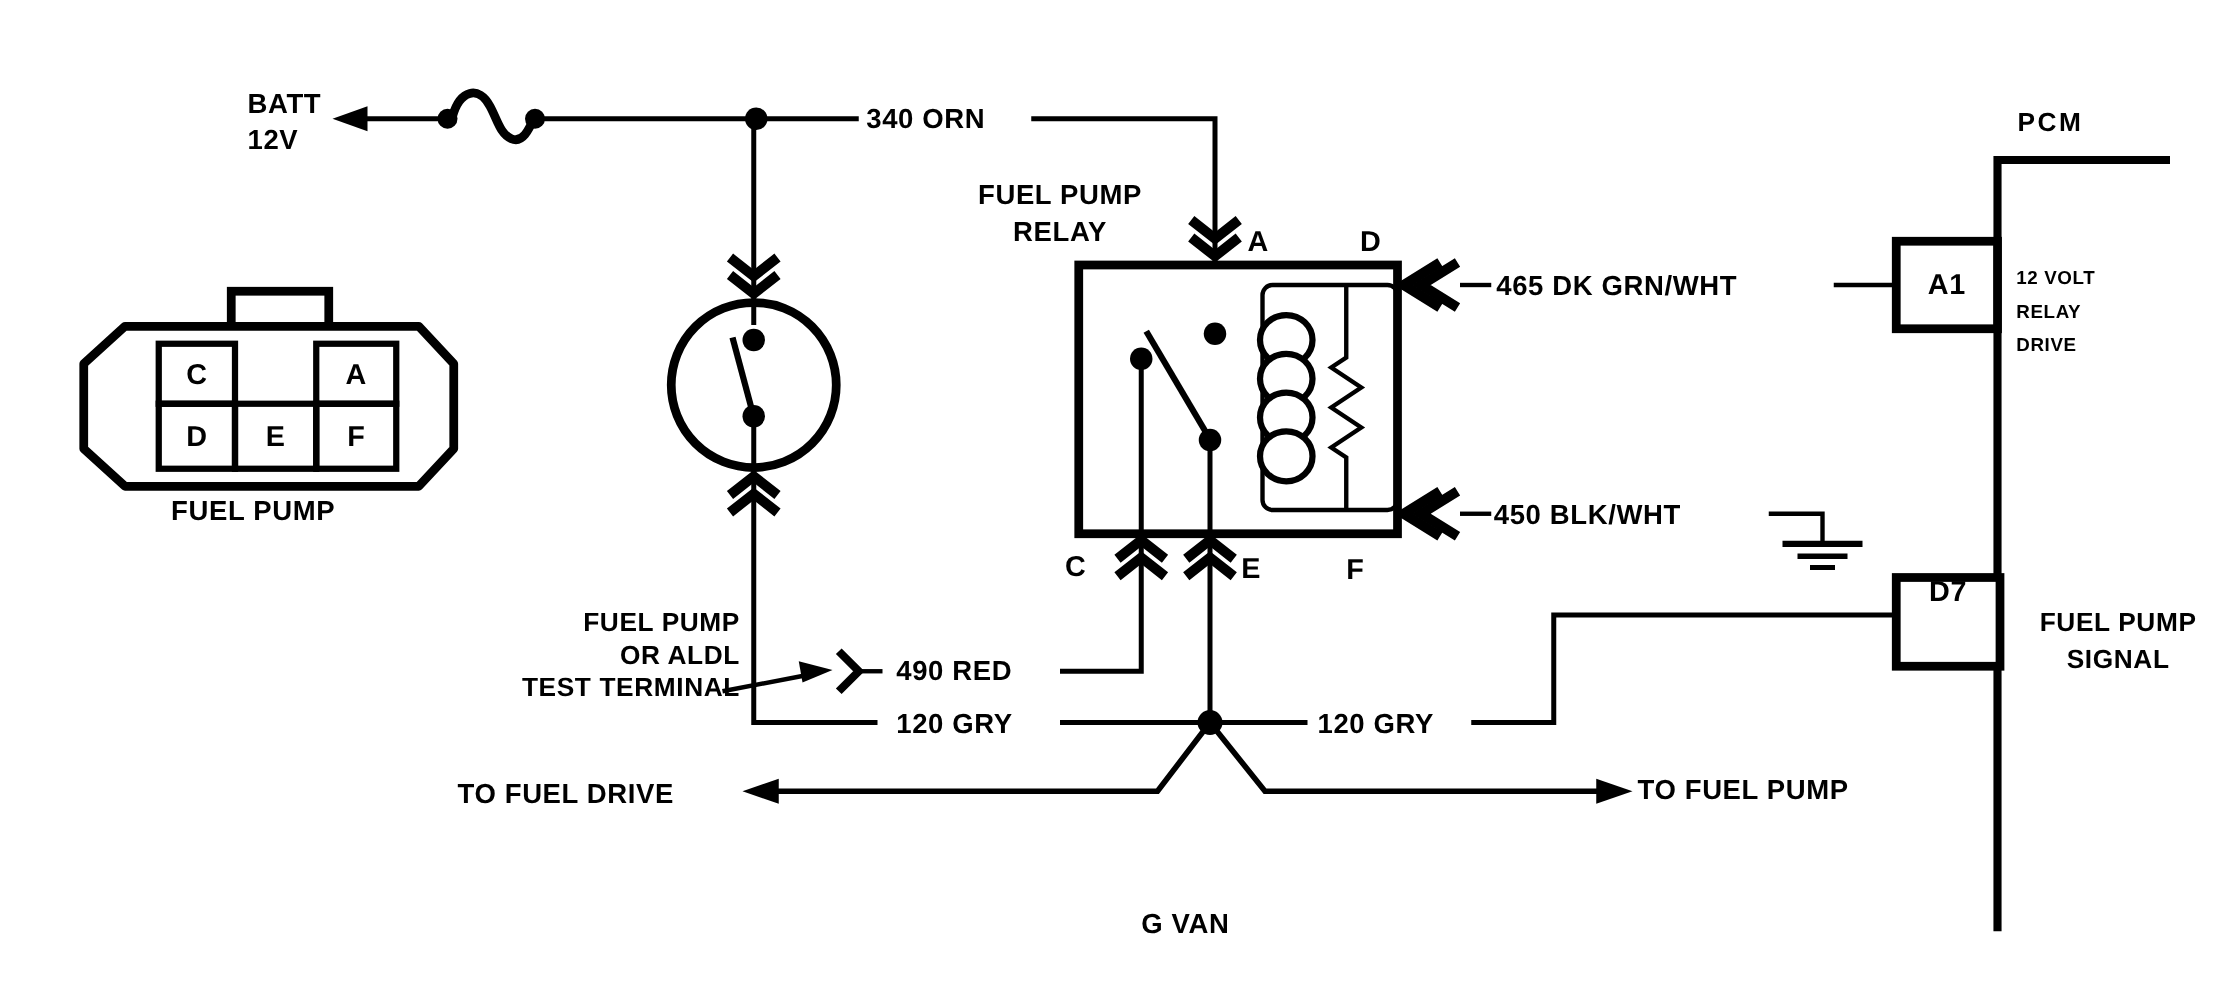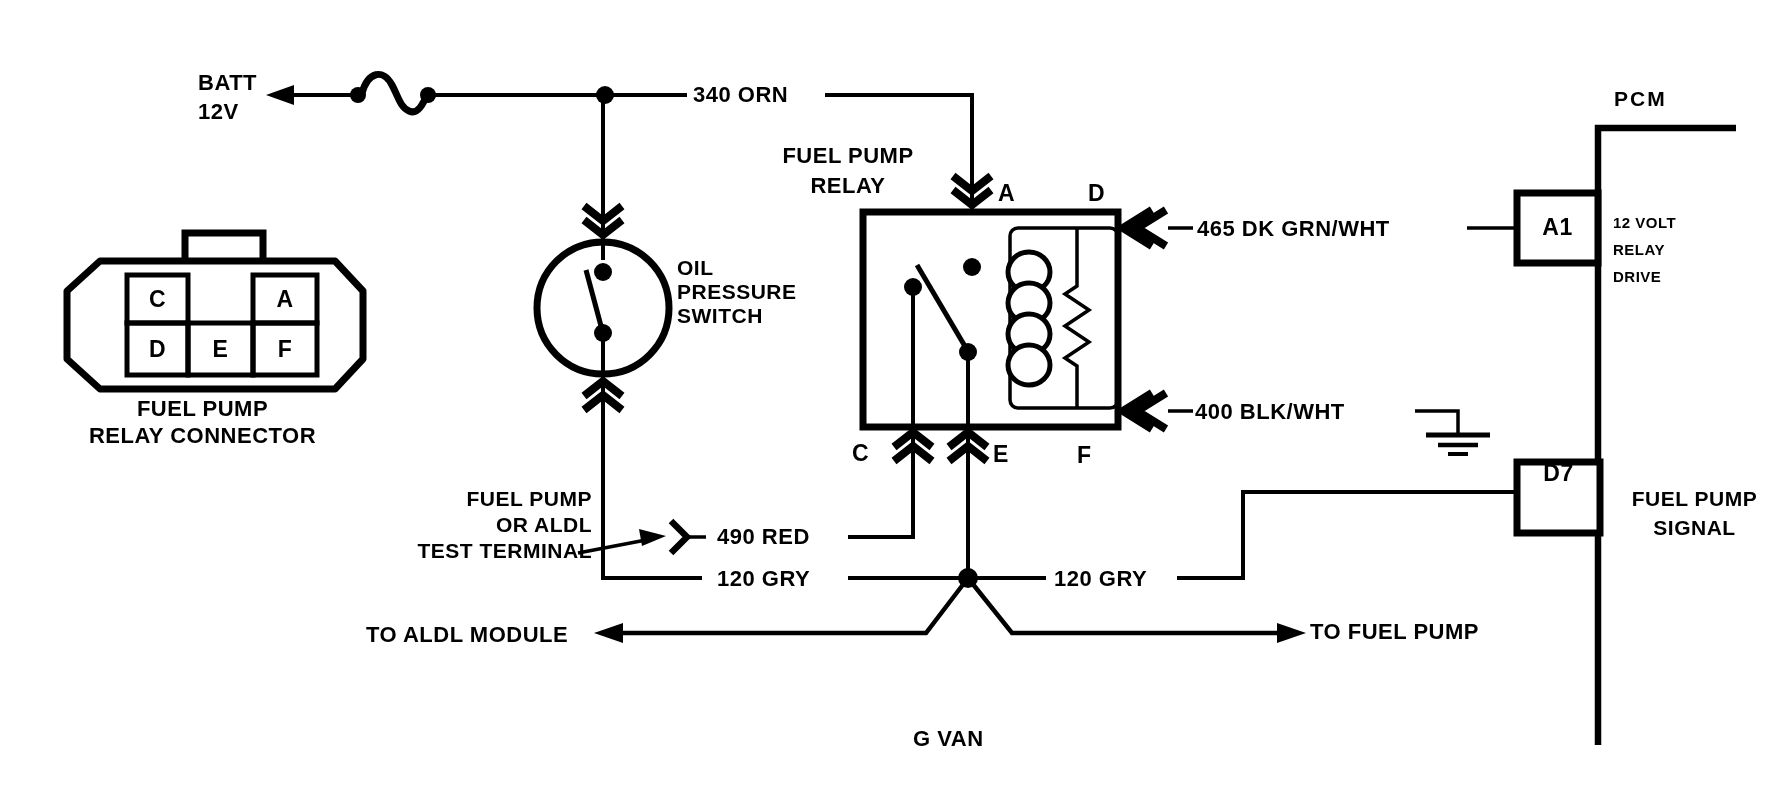--- a/index.html
+++ b/index.html
@@ -144,51 +144,45 @@
     <div>FUEL PUMP</div>
     <div>RELAY</div>
   </div>
 
   <div class="lbl pin" style="left:968px;top:180px">A</div>
   <div class="lbl pin" style="left:1058px;top:180px">D</div>
   <div class="lbl pin" style="left:822px;top:440px">C</div>
   <div class="lbl pin" style="left:963px;top:441px">E</div>
   <div class="lbl pin" style="left:1047px;top:442px">F</div>
 
-  <div class="lbl" style="left:647px;top:256px;font-size:21px;line-height:24px">
-    <div>OIL</div>
-    <div>PRESSURE</div>
-    <div>SWITCH</div>
-  </div>
 
   <div class="lbl ctr pin" style="left:97px;top:286px;width:61px">C</div>
   <div class="lbl ctr pin" style="left:223px;top:286px;width:64px">A</div>
   <div class="lbl ctr pin" style="left:97px;top:336px;width:61px">D</div>
   <div class="lbl ctr pin" style="left:158px;top:336px;width:65px">E</div>
   <div class="lbl ctr pin" style="left:223px;top:336px;width:64px">F</div>
 
   <div class="lbl ctr" style="left:40px;top:395px;width:265px;line-height:27px">
     <div>FUEL PUMP</div>
-    <div>RELAY CONNECTOR</div>
   </div>
 
   <div class="lbl rgt" style="left:330px;top:486px;width:232px;font-size:21px;line-height:26px">
     <div>FUEL PUMP</div>
     <div>OR ALDL</div>
     <div>TEST TERMINAL</div>
   </div>
 
   <div class="lbl" style="left:687px;top:524px">490 RED</div>
   <div class="lbl" style="left:687px;top:566px">120 GRY</div>
   <div class="lbl" style="left:1024px;top:566px">120 GRY</div>
 
   <div class="lbl" style="left:1167px;top:216px">465 DK GRN/WHT</div>
-  <div class="lbl" style="left:1165px;top:399px">400 BLK/WHT</div>
-
-  <div class="lbl" style="left:336px;top:622px">TO ALDL MODULE</div>
+  <div class="lbl" style="left:1165px;top:399px">450 BLK/WHT</div>
+
+  <div class="lbl" style="left:336px;top:622px">TO FUEL DRIVE</div>
   <div class="lbl" style="left:1280px;top:619px">TO FUEL PUMP</div>
 
   <div class="lbl" style="left:883px;top:726px">G VAN</div>
 
   <div class="lbl big" style="left:1584px;top:86px">PCM</div>
 
   <div class="lbl ctr pin" style="left:1487px;top:214px;width:81px">A1</div>
   <div class="lbl" style="left:1583px;top:209px;font-size:15px;line-height:27px">
     <div>12 VOLT</div>
     <div>RELAY</div>

